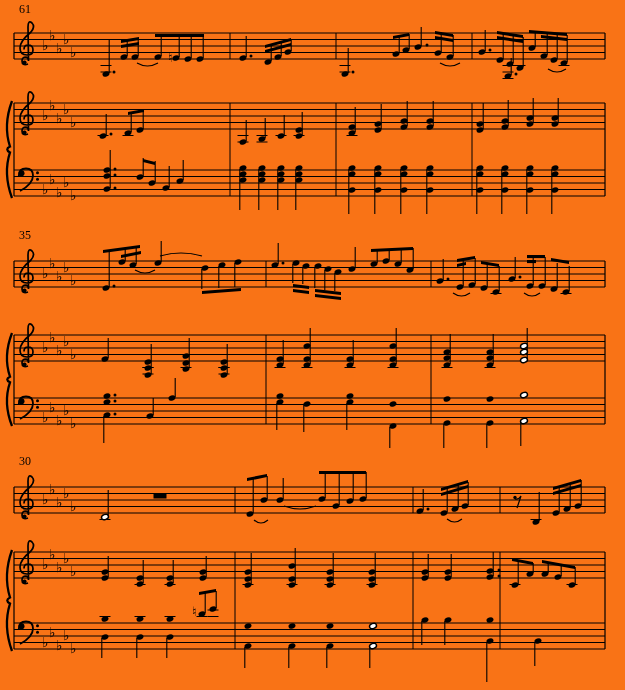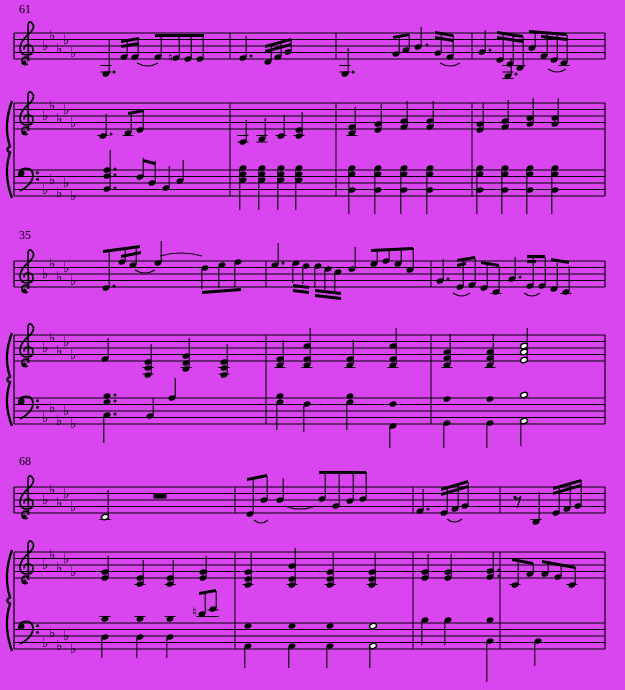--- a/index.html
+++ b/index.html
@@ -1,27 +1,27 @@
 <!DOCTYPE html>
 <html><head>
 <meta charset="utf-8">
 <style>
   html,body{margin:0;padding:0;background:#888;}
-  .page{position:relative;width:625px;height:690px;background:#d946ef;overflow:hidden;
+  .page{position:relative;width:625px;height:690px;background:#f97316;overflow:hidden;
         font-family:"Liberation Serif", serif;}
   .measure-number{position:absolute;font-size:12px;color:#000;line-height:12px;}
   #score-svg{position:absolute;left:0;top:0;}
 </style>
 </head>
 <body>
 
 <div class="page">
   <div class="measure-number" style="left:19px;top:3px">61</div>
   <div class="measure-number" style="left:19px;top:229px">35</div>
-  <div class="measure-number" style="left:19px;top:455px">68</div>
+  <div class="measure-number" style="left:19px;top:455px">30</div>
   <svg id="score-svg" width="625" height="690" viewBox="0 0 625 690">
       <g>
         <g>
           <line x1="14" y1="33" x2="605" y2="33" stroke="#000000" stroke-width="1"></line>
           <line x1="14" y1="39.5" x2="605" y2="39.5" stroke="#000000" stroke-width="1"></line>
           <line x1="14" y1="46" x2="605" y2="46" stroke="#000000" stroke-width="1"></line>
           <line x1="14" y1="52.5" x2="605" y2="52.5" stroke="#000000" stroke-width="1"></line>
           <line x1="14" y1="59" x2="605" y2="59" stroke="#000000" stroke-width="1"></line>
           <line x1="14" y1="103" x2="605" y2="103" stroke="#000000" stroke-width="1"></line>
           <line x1="14" y1="109.5" x2="605" y2="109.5" stroke="#000000" stroke-width="1"></line>

